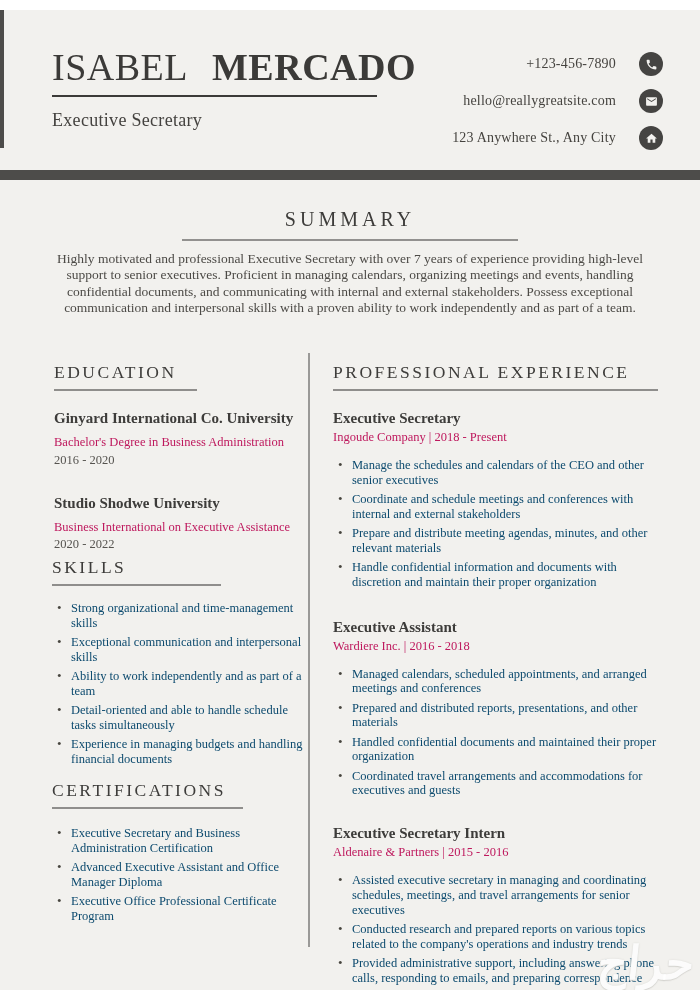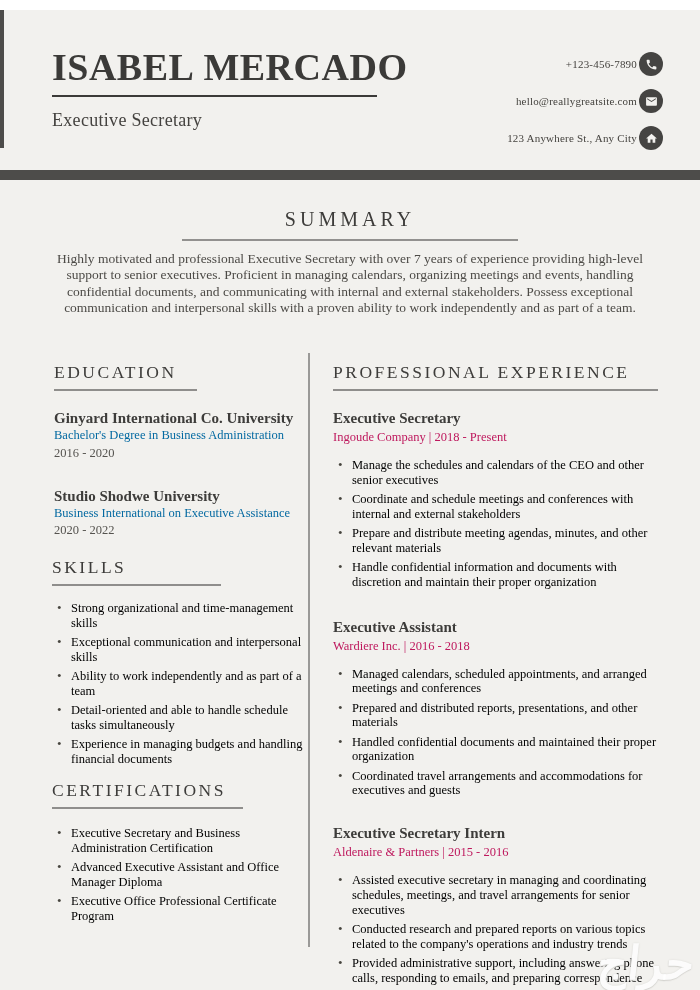--- a/index.html
+++ b/index.html
@@ -4,28 +4,28 @@
 <style>
   html,body{margin:0;padding:0;}
   body{width:700px;height:990px;background:#ffffff;font-family:"Liberation Serif", serif;}
   .page{position:relative;width:700px;height:990px;background:#ffffff;overflow:hidden;}
   .sheet{position:absolute;top:10px;left:0;width:700px;height:980px;background:#f2f1ee;}
 
   
   .accent-left{position:absolute;top:10px;left:0;width:4px;height:138px;background:#4d4c4a;}
   .name-block{position:absolute;left:52px;top:48px;}
   .name{font-size:38px;color:#3b3a38;letter-spacing:.5px;line-height:1.05;white-space:nowrap;}
-  .name .first{font-weight:700;margin-right:9px;}
+  .name .first{font-weight:400;margin-right:24px;}
   .name .last{font-weight:700;}
   .name-rule{width:325px;height:2px;background:#3b3a38;margin-top:7px;}
   .job-title{font-size:18px;color:#44423f;margin-top:13px;letter-spacing:.3px;}
 
   .contacts{position:absolute;top:52px;right:37px;}
   .contact-row{display:flex;align-items:center;justify-content:flex-end;margin-bottom:13px;height:24px;}
-  .contact-text{font-size:11px;color:#45433f;margin-right:2px;letter-spacing:.2px;}
+  .contact-text{font-size:14px;color:#45433f;margin-right:23px;letter-spacing:.2px;}
   .icon-circle{width:24px;height:24px;border-radius:50%;background:#454442;display:flex;align-items:center;justify-content:center;flex:0 0 24px;}
   .icon-circle svg{width:13px;height:13px;fill:#f2f1ee;}
 
   .bar{position:absolute;top:170px;left:0;width:700px;height:10px;background:#4d4c4a;}
 
   
   .summary{position:absolute;top:208px;left:0;width:700px;text-align:center;}
   .summary h1{margin:0;font-size:20px;font-weight:400;color:#3d3c3a;letter-spacing:4px;}
   .summary-rule{width:336px;height:2px;background:#92918f;margin:8px auto 0 auto;}
   .summary p{width:592px;margin:10px auto 0 auto;font-size:13.5px;line-height:1.22;color:#4c4a46;}
@@ -34,25 +34,25 @@
   .divider-v{position:absolute;left:308px;top:353px;width:2px;height:594px;background:#9a9997;}
   .col-section{position:absolute;}
   .sec-head{display:inline-block;font-size:17.5px;font-weight:400;color:#3d3c3a;letter-spacing:2.5px;
              border-bottom:2px solid #8f8e8c;padding-bottom:6px;margin:0;white-space:nowrap;}
   .sec-head.pad-edu{padding-right:20px;}
   .sec-head.pad-skills{padding-right:95px;}
   .sec-head.pad-certs{padding-right:17px;}
   .sec-head.pad-exp{padding-right:28px;}
 
   .edu-entry .school{font-size:15px;font-weight:700;color:#3d3c3a;line-height:1.2;}
-  .edu-entry .degree{font-size:12.5px;color:#0369a1;margin-top:1px;line-height:1.25;}
+  .edu-entry .degree{font-size:12.5px;color:#be185d;margin-top:8px;line-height:1.25;}
   .edu-entry .dates{font-size:12.5px;color:#55534f;margin-top:2px;}
 
   ul.blist{list-style:none;margin:0;padding:0;}
-  ul.blist li{position:relative;padding-left:19px;font-size:12.5px;line-height:1.18;color:#000000;margin-bottom:4.5px;}
+  ul.blist li{position:relative;padding-left:19px;font-size:12.5px;line-height:1.18;color:#0c4a6e;margin-bottom:4.5px;}
   ul.blist li::before{content:"\2022";position:absolute;left:5px;top:-1px;color:#47453f;font-size:13px;}
 
   .job{margin-top:18px;}
   .job .jtitle{font-size:15px;font-weight:700;color:#3d3c3a;line-height:1.2;}
   .job .jmeta{font-size:12.5px;color:#be185d;margin-top:3px;}
   .job ul.blist{margin-top:13px;}
 
   .watermark{position:absolute;right:6px;bottom:0px;font-size:46px;font-weight:700;
              color:rgba(255,255,255,.9);text-shadow:0 0 2px #d9d8d4, 0 1px 1px #d2d1cd;
              transform:skewX(-6deg);letter-spacing:2px;}

